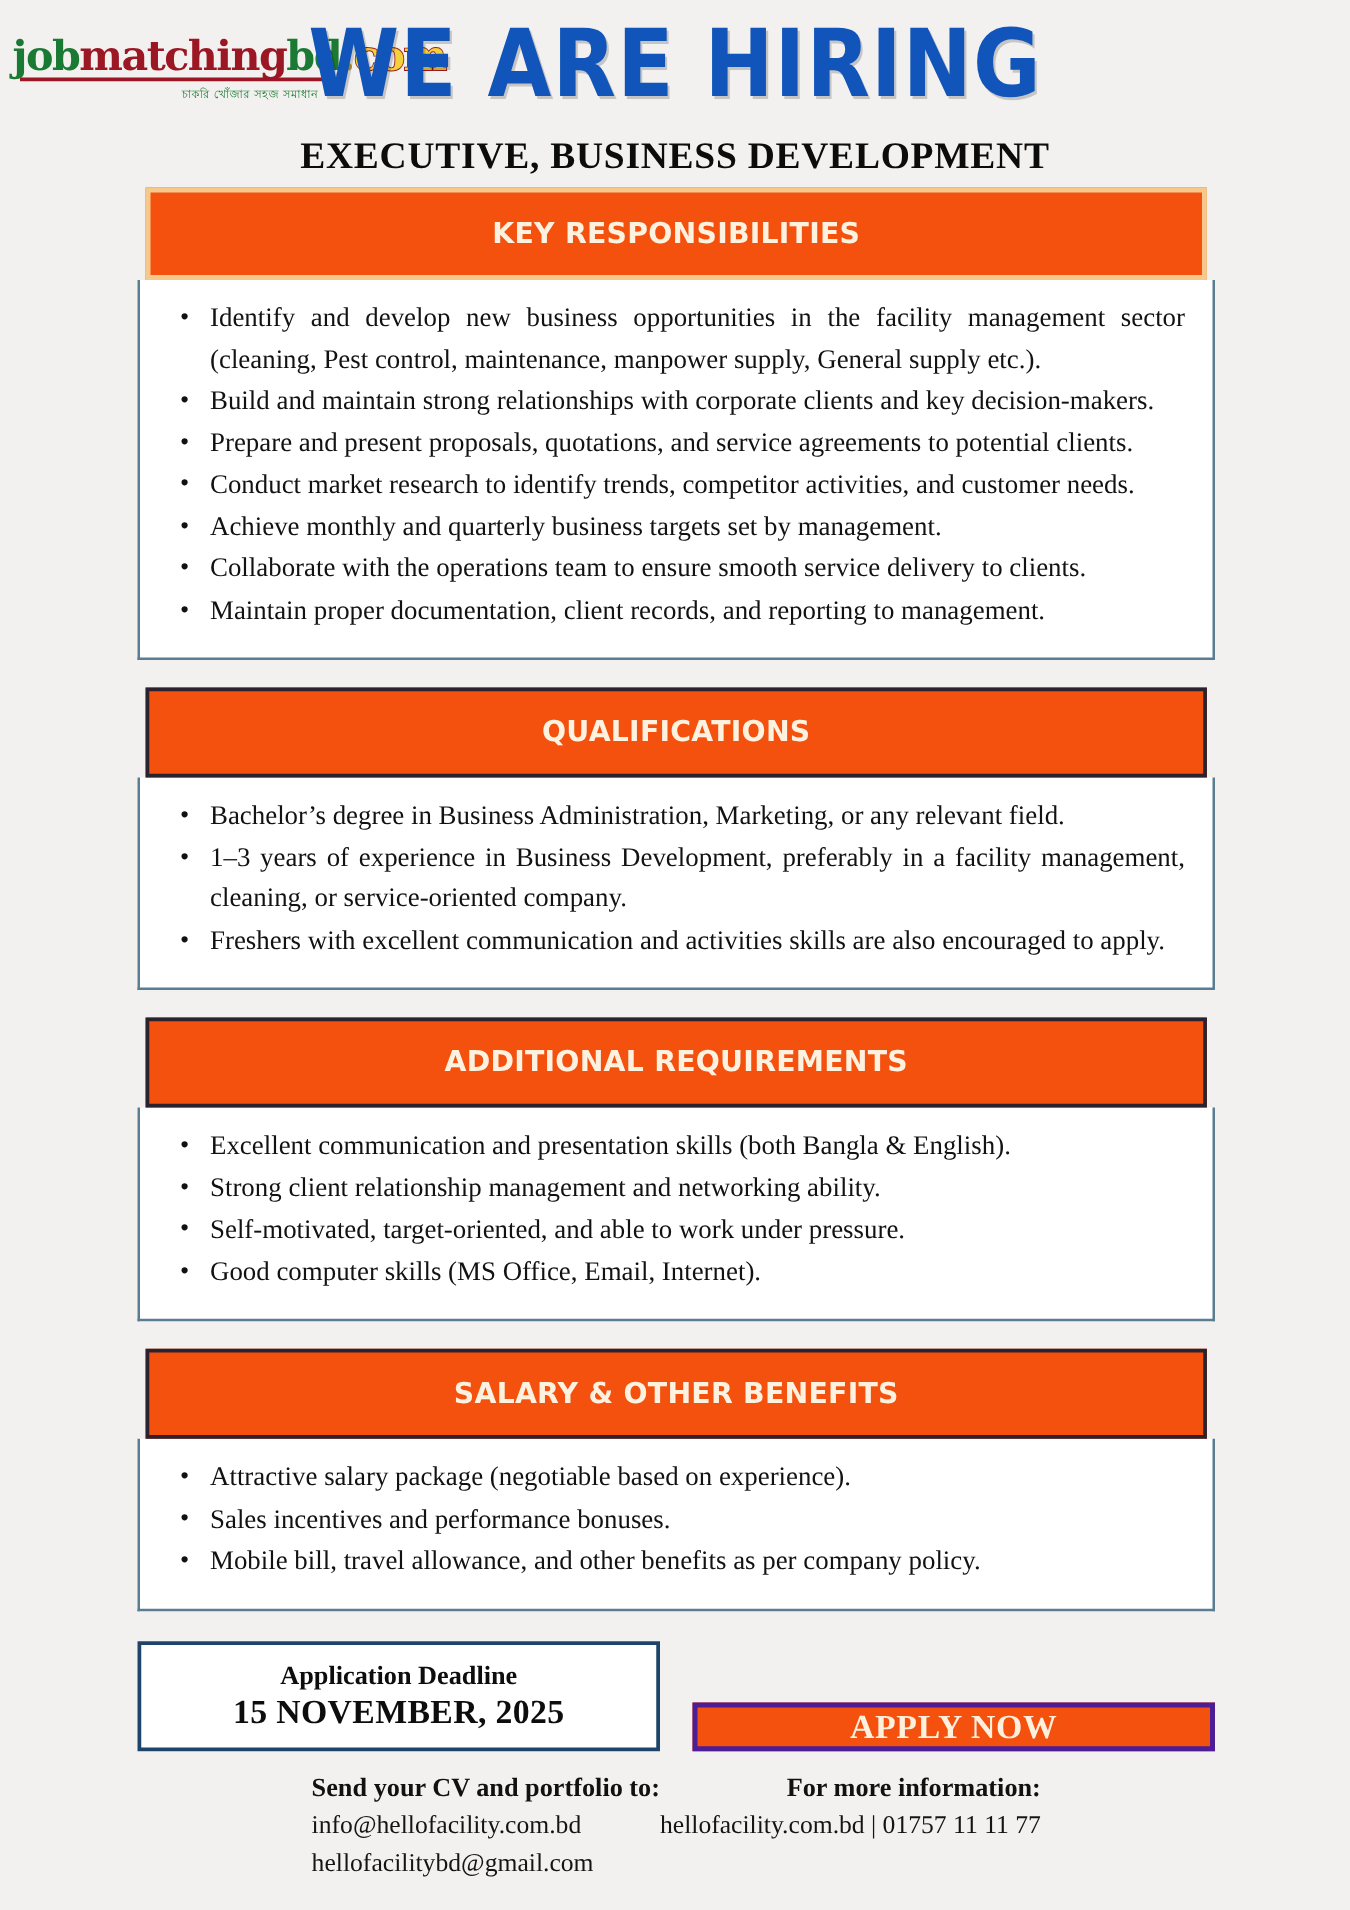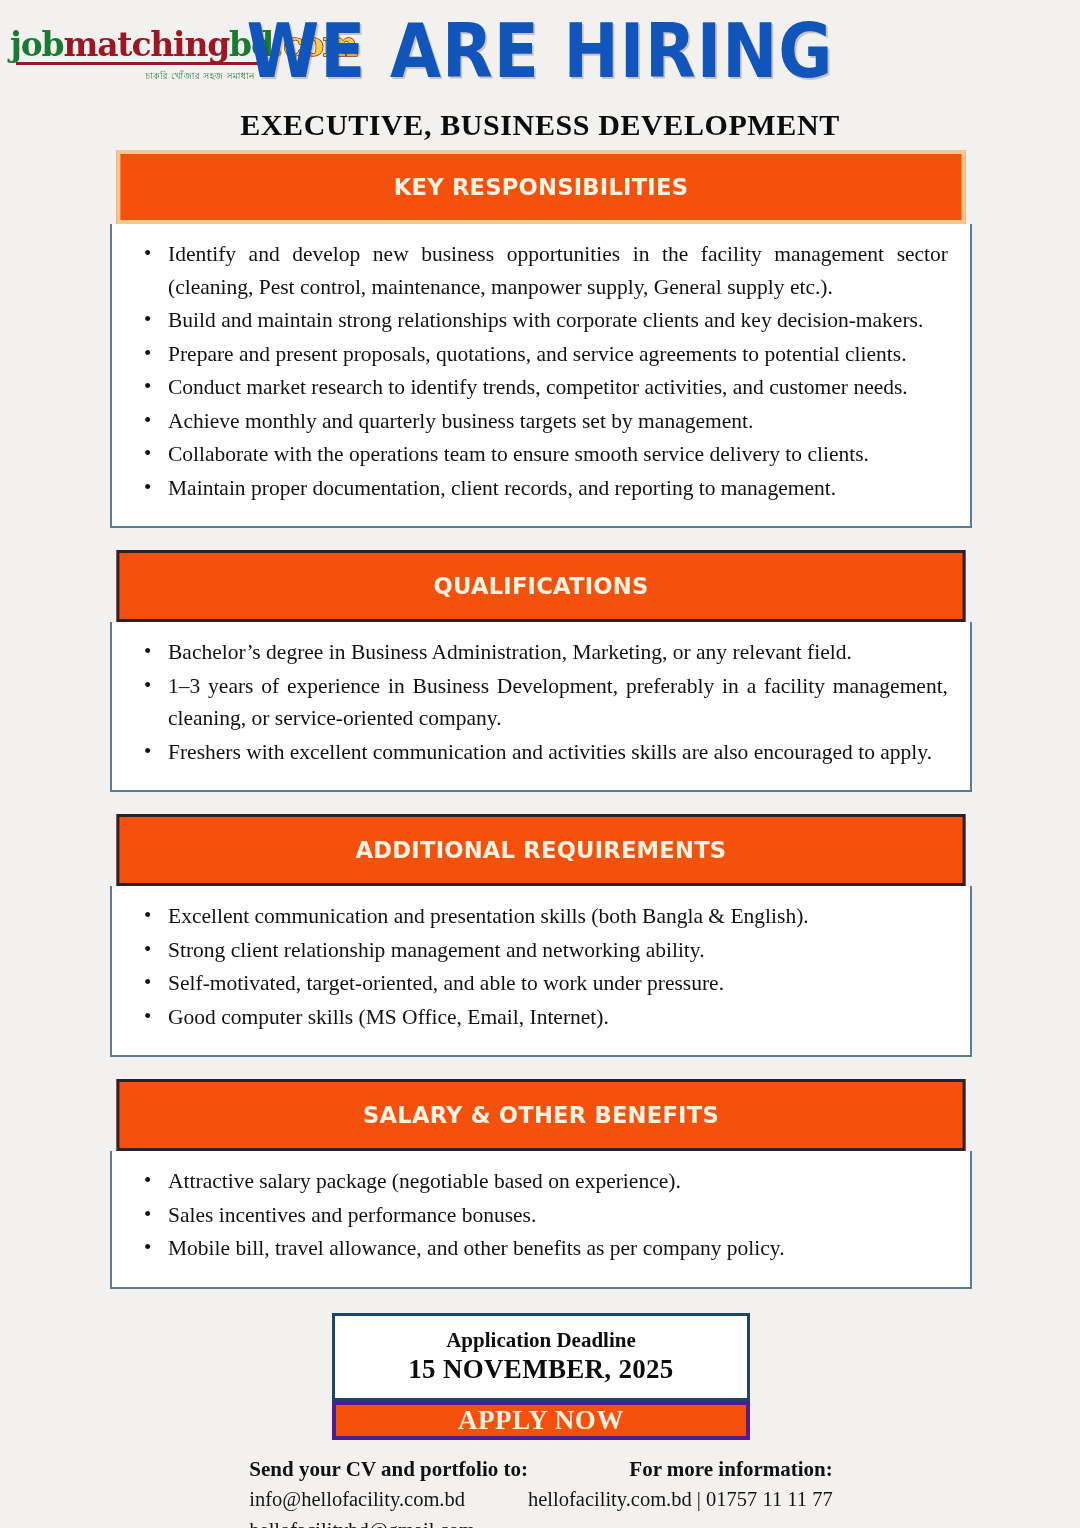--- a/index.html
+++ b/index.html
@@ -137,22 +137,21 @@
   ul.items li.nojustify { text-align: left; }
 
   .gap { height: 22px; }
 
   
   .footer-row {
     margin: 24px 92px 0 110px;
     width: 862px;
     display: flex;
     justify-content: space-between;
-    align-items: center;
-    flex-direction: column;
+    align-items: flex-end;
   }
 
   .deadline-box {
     width: 418px;
     background: #ffffff;
     border: 3px solid #1e4469;
     text-align: center;
     padding: 11px 0 12px 0;
     font-family: "Liberation Serif", serif;
     color: #0d0d0d;

